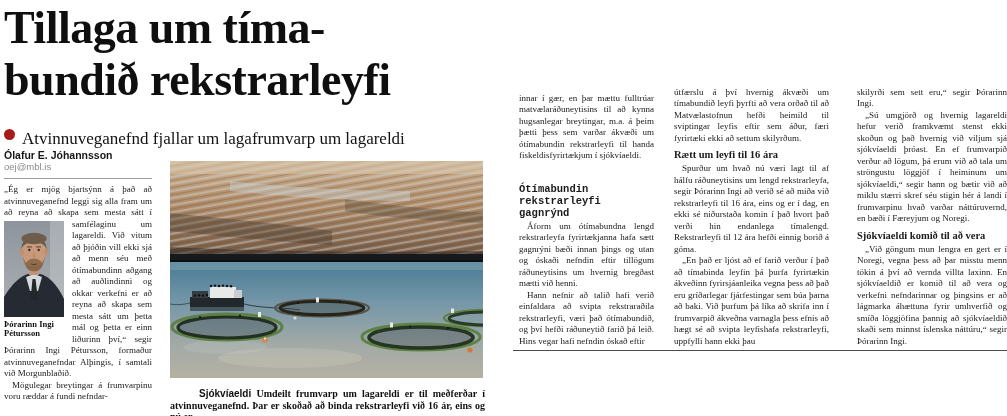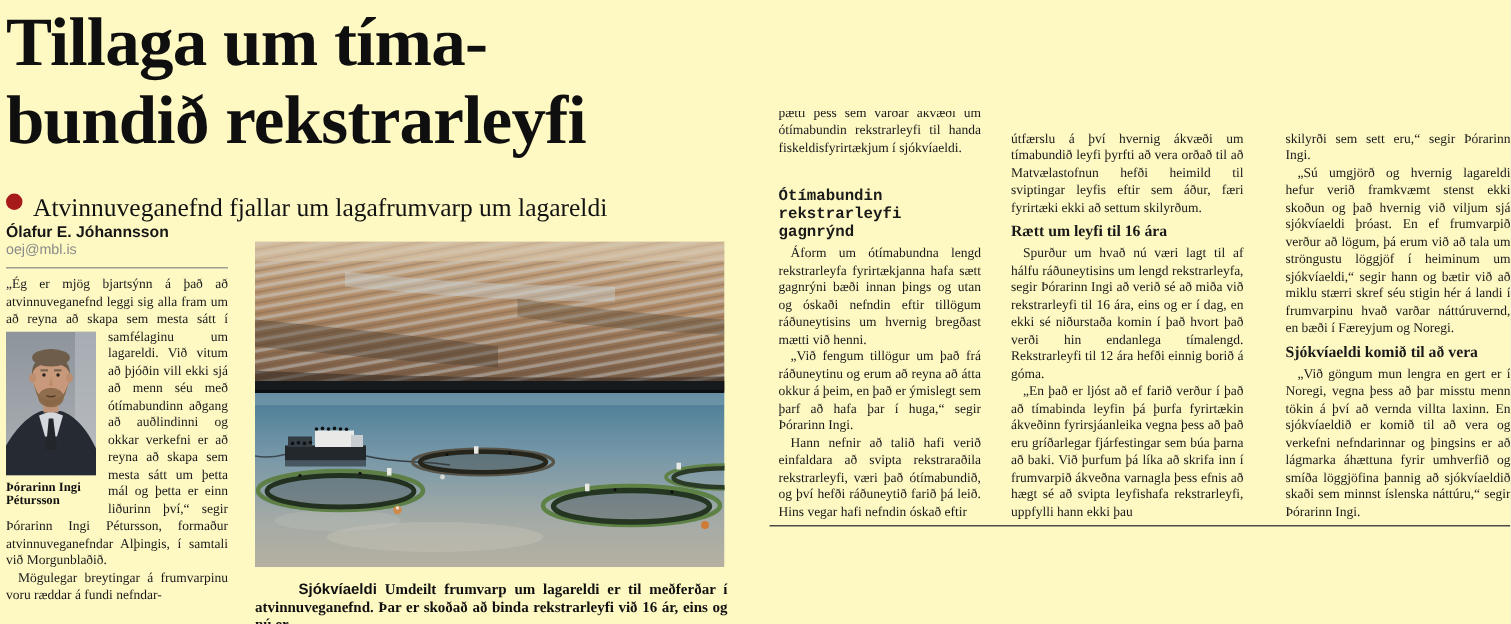--- a/index.html
+++ b/index.html
@@ -1,19 +1,19 @@
 <!DOCTYPE html>
 <html><head>
 <meta charset="utf-8">
 <style>
   html,body{margin:0;padding:0;}
   body{background:#e8e8e6;}
   #page{
     position:relative;width:1007px;height:416px;margin:0 auto;
-    background:#fef9c3;overflow:hidden;
+    background:#ffffff;overflow:hidden;
     font-family:"Liberation Serif",serif;color:#141414;
   }
   
   .headline{
     position:absolute;left:4px;top:2px;width:492px;
     font-family:"Liberation Serif",serif;font-weight:700;
     font-size:46px;line-height:52px;letter-spacing:-0.5px;color:#0f0f0f;
   }
   .standfirst{
     position:absolute;left:4px;top:129px;width:470px;
@@ -206,21 +206,20 @@
     </svg>
   </div>
   <p class="photo-caption" style="margin:0;"><span class="cap-lead">Sjókvíaeldi</span>
     <span>Umdeilt frumvarp um lagareldi er til meðferðar í atvinnuveganefnd. Þar er skoðað að binda rekstrarleyfi við 16 ár, eins og nú er.</span></p>
 
   <div class="rightcols">
     <div class="rc2 bodycol">
       <p>innar í gær, en þar mættu fulltrúar matvælaráðuneytisins til að kynna hugsanlegar breytingar, m.a. á þeim þætti þess sem varðar ákvæði um ótímabundin rekstrarleyfi til handa fiskeldisfyrirtækjum í sjókvíaeldi.</p>
       <h3 class="subhead" style="margin-top:21px;font-family:Liberation Mono, monospace;">Ótímabundin rekstrarleyfi gagnrýnd</h3>
       <p class="ind">Áform um ótímabundna lengd rekstrarleyfa fyrirtækjanna hafa sætt gagnrýni bæði innan þings og utan og óskaði nefndin eftir tillögum ráðuneytisins um hvernig bregðast mætti við henni.</p>
-      <p class="ind">„Við fengum tillögur um það frá ráðuneytinu og erum að reyna að átta okkur á þeim, en það er ýmislegt sem þarf að hafa þar í huga,“ segir Þórarinn Ingi.</p>
       <p class="ind">Hann nefnir að talið hafi verið einfaldara að svipta rekstraraðila rekstrarleyfi, væri það ótímabundið, og því hefði ráðuneytið farið þá leið. Hins vegar hafi nefndin óskað eftir</p>
     </div>
     <div class="rc3 bodycol">
       <p>útfærslu á því hvernig ákvæði um tímabundið leyfi þyrfti að vera orðað til að Matvælastofnun hefði heimild til sviptingar leyfis eftir sem áður, færi fyrirtæki ekki að settum skilyrðum.</p>
       <h3 class="subhead">Rætt um leyfi til 16 ára</h3>
       <p class="ind">Spurður um hvað nú væri lagt til af hálfu ráðuneytisins um lengd rekstrarleyfa, segir Þórarinn Ingi að verið sé að miða við rekstrarleyfi til 16 ára, eins og er í dag, en ekki sé niðurstaða komin í það hvort það verði hin endanlega tímalengd. Rekstrarleyfi til 12 ára hefði einnig borið á góma.</p>
       <p class="ind">„En það er ljóst að ef farið verður í það að tímabinda leyfin þá þurfa fyrirtækin ákveðinn fyrirsjáanleika vegna þess að það eru gríðarlegar fjárfestingar sem búa þarna að baki. Við þurfum þá líka að skrifa inn í frumvarpið ákveðna varnagla þess efnis að hægt sé að svipta leyfishafa rekstrarleyfi, uppfylli hann ekki þau</p>
     </div>
     <div class="rc4 bodycol">
       <p>skilyrði sem sett eru,“ segir Þórarinn Ingi.</p>

